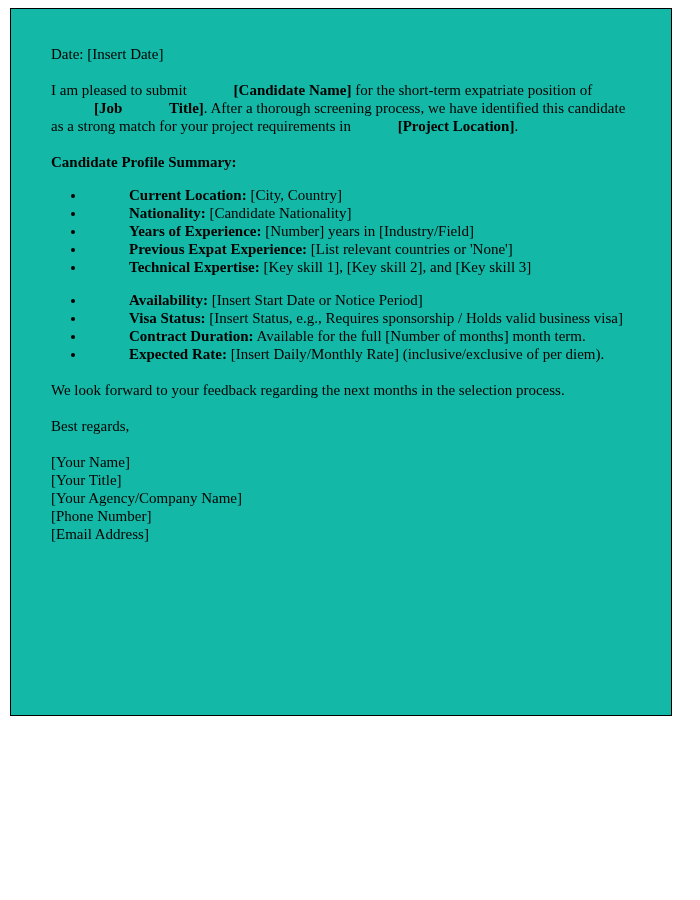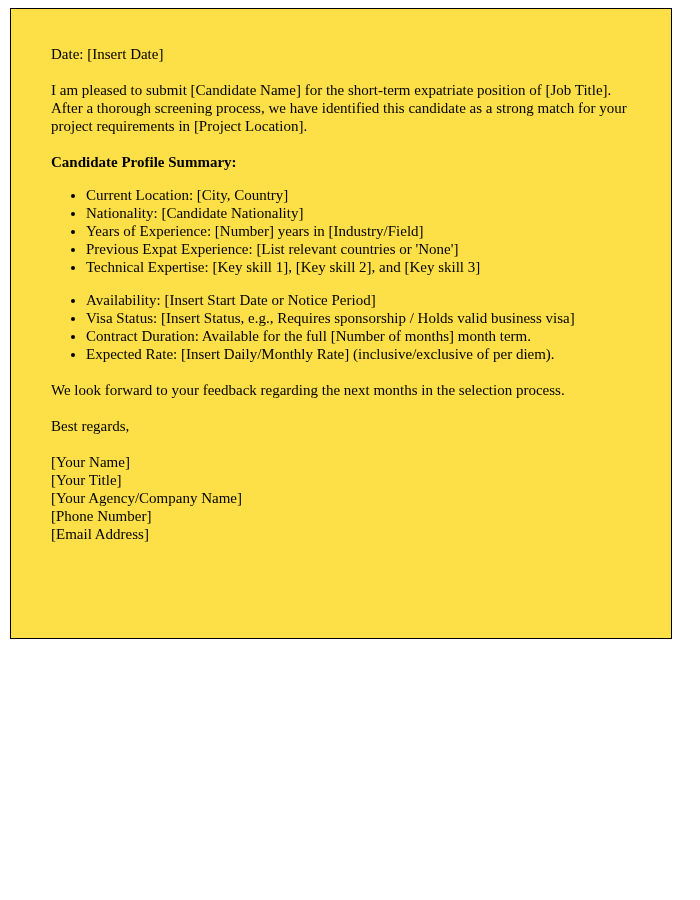--- a/index.html
+++ b/index.html
@@ -13,24 +13,24 @@
     position: relative;
     font-family: "Liberation Serif", "DejaVu Serif", serif;
     font-size: 15px;
     color: #000000;
   }
   .sheet {
     position: absolute;
     left: 10px;
     top: 8px;
     width: 662px;
-    height: 631px;
+    height: 708px;
     border: 1px solid #000000;
     box-sizing: border-box;
-    background: #fde047;
+    background: #14b8a6;
   }
   .content {
     padding: 36px 32px 0 40px;
     line-height: 18px;
   }
   .para {
     margin: 18px 0 0 0;
   }
   .para:first-child {
     margin-top: 0;
@@ -40,21 +40,21 @@
   }
   ul.bullets {
     margin: 15px 0 0 0;
     padding: 0 0 0 35px;
     list-style-type: disc;
   }
   ul.bullets li {
     margin: 0;
     padding: 0;
   }
-  b { font-weight: normal; }
+  b { font-weight: bold; margin-left: 43px; }
 </style>
 </head>
 <body>
 
 <div class="sheet">
   <div class="content">
 
     <div class="para">Date: [Insert Date]</div>
 
 

